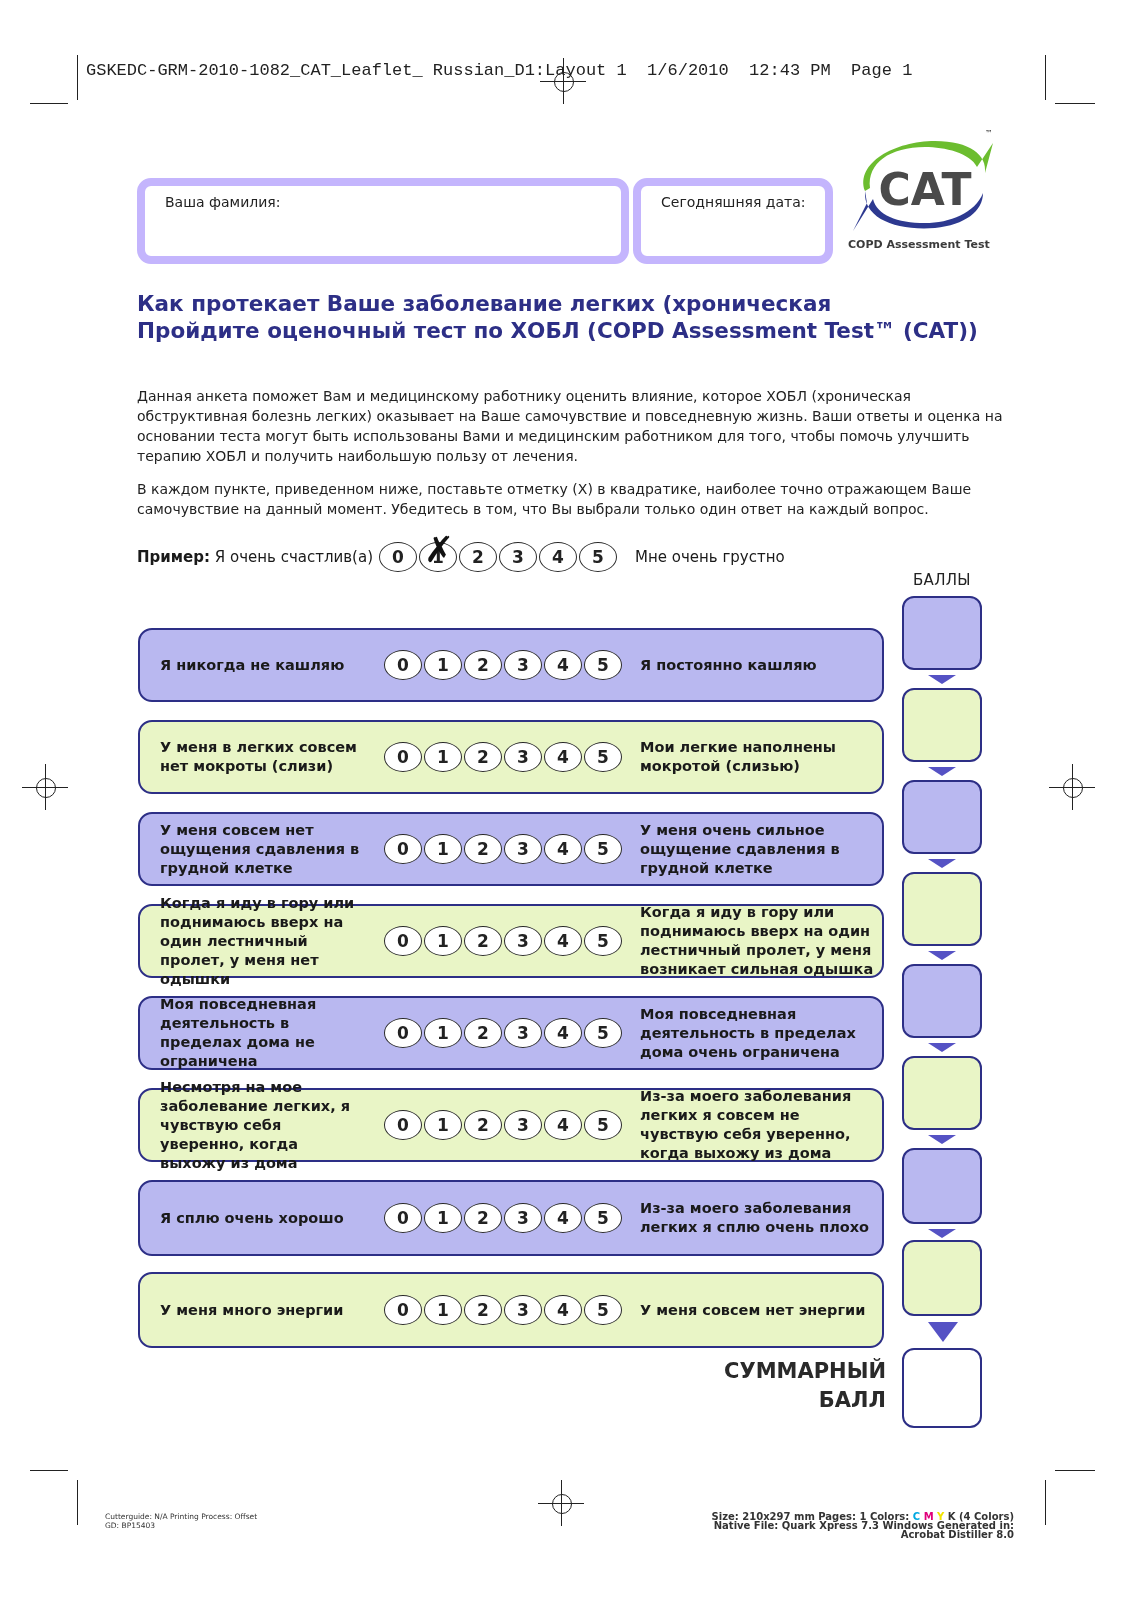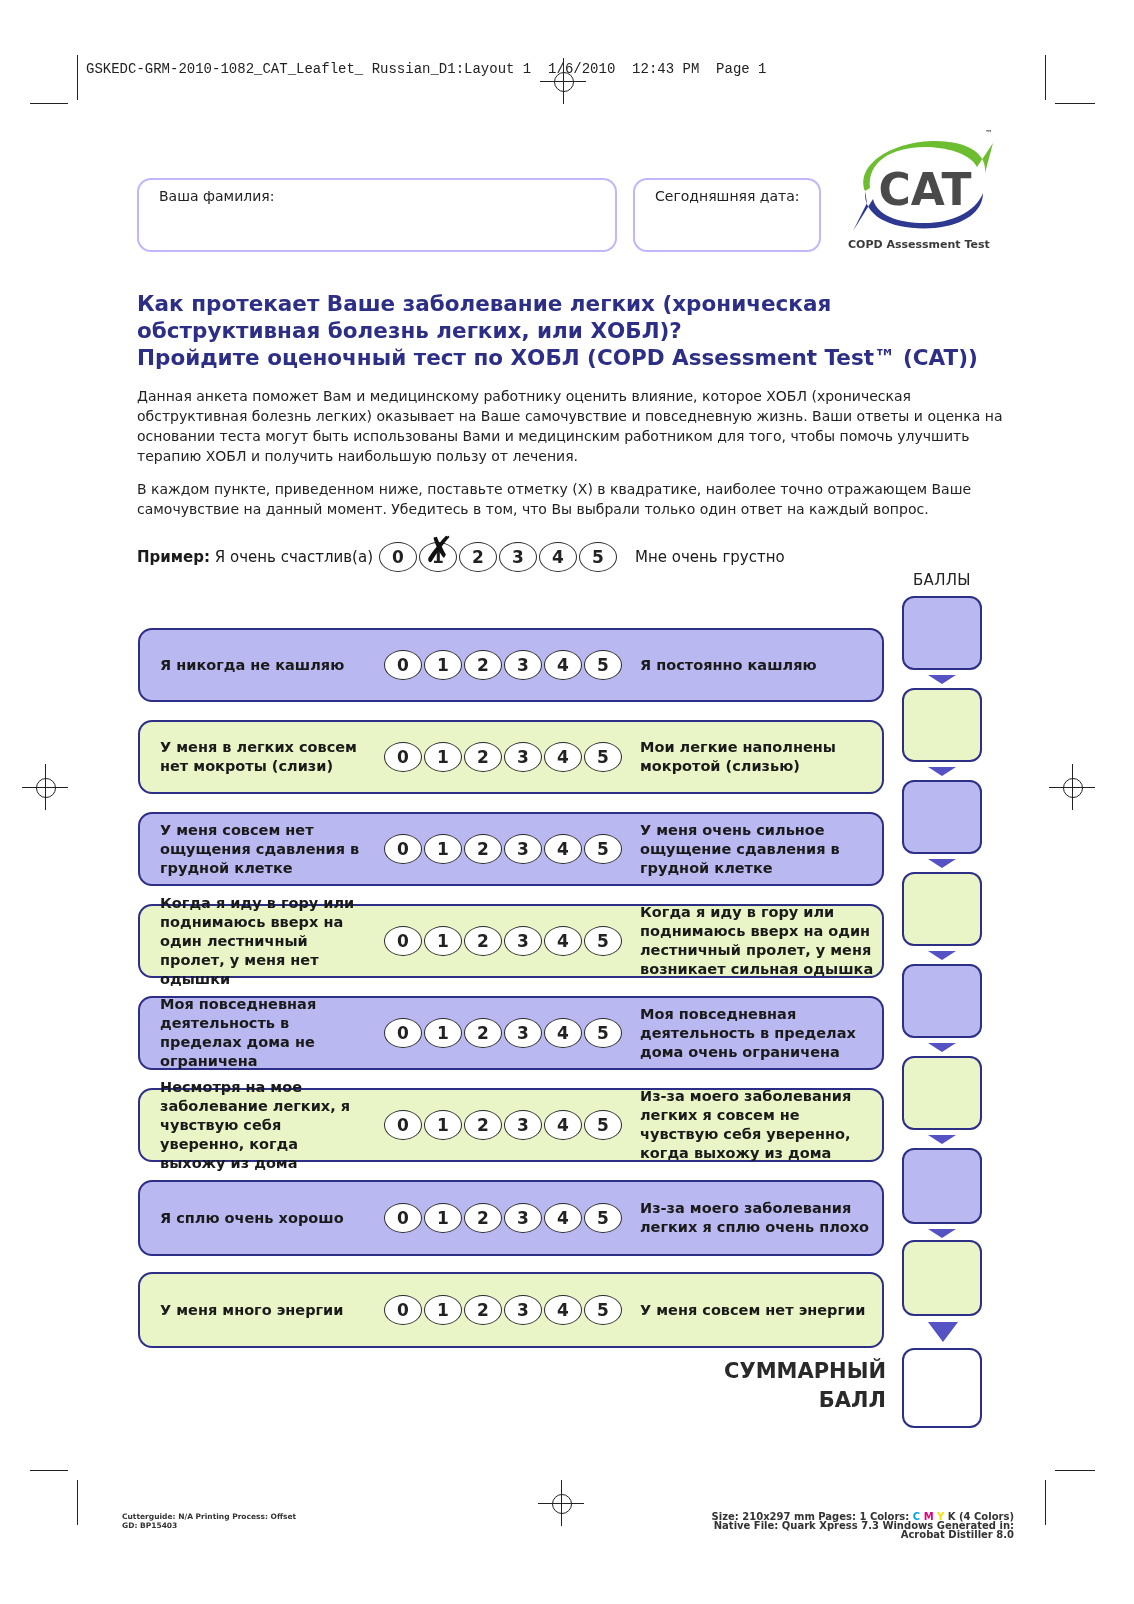--- a/index.html
+++ b/index.html
@@ -1,30 +1,30 @@
 <!DOCTYPE html>
 <html><head>
 <meta charset="utf-8">
 <style>
   html, body { margin:0; padding:0; background:#ffffff; }
   body { width:1134px; height:1604px; position:relative; overflow:hidden;
          font-family:"DejaVu Sans", sans-serif; color:#1a1a1a; }
   .abs { position:absolute; }
 
   
-  .slug { left:86px; top:61px; font-family:"Liberation Mono", monospace; font-size:14px; color:#222; white-space:pre; }
+  .slug { left:86px; top:61px; font-family:"Liberation Mono", monospace; font-size:17px; color:#222; white-space:pre; }
   .vline { position:absolute; width:1px; background:#222; }
   .hline { position:absolute; height:1px; background:#222; }
   .reg { position:absolute; width:30px; height:30px; }
   .reg .c { position:absolute; left:6px; top:6px; width:18px; height:18px; border:1px solid #222; border-radius:50%; }
   .reg .h { position:absolute; left:-8px; top:15px; width:46px; height:1px; background:#222; }
   .reg .v { position:absolute; left:15px; top:-8px; width:1px; height:46px; background:#222; }
 
   
-  .hbox { position:absolute; border:2px solid #c4b5fd; border-radius:14px; background:#fff; }
+  .hbox { position:absolute; border:8px solid #c4b5fd; border-radius:14px; background:#fff; }
   .hbox .lbl { position:absolute; left:20px; top:8px; font-size:14px; color:#222; }
   .hbox input { position:absolute; left:18px; right:18px; bottom:10px; height:26px; border:none; outline:none; background:transparent; font-size:14px; }
 
   
   .logo { left:845px; top:133px; width:150px; height:125px; }
   .logo-sub { left:848px; top:238px; font-size:11px; font-weight:bold; color:#3b3b3b; white-space:nowrap; }
 
   .title { left:137px; top:290px; width:880px; font-size:21.5px; font-weight:bold; color:#2d2f86; line-height:27px; }
   .intro { left:137px; top:386px; width:870px; font-size:14px; line-height:20px; color:#222; }
   .intro2 { left:137px; top:479px; width:870px; font-size:14px; line-height:20px; color:#222; }
@@ -53,21 +53,21 @@
   .sbox.green { background:#e9f5c6; }
   .sbox input { width:100%; height:100%; border:none; background:transparent; text-align:center; font-size:20px; outline:none; }
   .arrow { position:absolute; left:928px; width:0; height:0; border-left:14px solid transparent; border-right:14px solid transparent; border-top:9px solid #5552c4; }
   .arrow.big { border-left:15px solid transparent; border-right:15px solid transparent; border-top:20px solid #5552c4; }
 
   .total-lbl { left:720px; top:1357px; width:166px; text-align:right; font-size:21px; font-weight:bold; color:#2a2a2a; line-height:29px; }
   .total-box { position:absolute; left:902px; top:1348px; width:80px; height:80px; border:2.4px solid #2d2f86; border-radius:12px; box-sizing:border-box; background:#fff; }
   .total-box input { width:100%; height:100%; border:none; background:transparent; text-align:center; font-size:22px; outline:none; }
 
   .copyright { left:137px; top:1382px; width:560px; font-size:11.5px; line-height:16px; color:#222; }
-  .fine-l { left:122px; top:1512px; font-size:7.5px; line-height:9px; color:#333; font-weight:bold; }
+  .fine-l { left:105px; top:1512px; font-size:7.5px; line-height:9px; color:#333; font-weight:normal; }
   .fine-r { left:700px; top:1512px; width:314px; text-align:right; font-size:10px; line-height:9px; color:#333; font-weight:bold; }
   .fine-r .c { color:#00a8e0; } .fine-r .m { color:#e0007a; } .fine-r .y { color:#f1e300; }
 </style>
 </head>
 <body>
 
 <div class="abs slug">GSKEDC-GRM-2010-1082_CAT_Leaflet_ Russian_D1:Layout 1  1/6/2010  12:43 PM  Page 1</div>
 <div class="vline" style="left:77px;top:55px;height:45px;"></div>
 <div class="hline" style="left:30px;top:103px;width:38px;"></div>
 <div class="vline" style="left:1045px;top:55px;height:45px;"></div>
@@ -112,21 +112,20 @@
     <path d="M20,58 C10,30 50,8 90,8 C125,8 142,22 140,40 L148,10 L132,34 C125,20 100,14 80,14 C45,14 22,30 25,55 Z" fill="#6cbd2f"></path>
     <path d="M20,58 C18,85 50,98 90,95 C120,92 138,78 138,60 C130,80 105,90 80,90 C52,90 32,82 28,66 L8,98 L22,70 Z" fill="#2d3990"></path>
     <text x="80" y="72" text-anchor="middle" font-family="DejaVu Sans, sans-serif" font-size="44" font-weight="bold" fill="#4a4a4a">CAT</text>
   </svg>
   <span class="abs" style="left:140px;top:-4px;font-size:8px;color:#333;">™</span>
 </div>
 <div class="abs logo-sub">COPD Assessment Test</div>
 
 <div class="abs title">
   <div>Как протекает Ваше заболевание легких (хроническая</div>
-  <div>обструктивная болезнь легких, или ХОБЛ)?</div>
   <div>Пройдите оценочный тест по ХОБЛ (COPD Assessment Test™ (CAT))</div>
 </div>
 
 <div class="abs intro">Данная анкета поможет Вам и медицинскому работнику оценить влияние, которое ХОБЛ (хроническая обструктивная болезнь легких) оказывает на Ваше самочувствие и повседневную жизнь. Ваши ответы и оценка на основании теста могут быть использованы Вами и медицинским работником для того, чтобы помочь улучшить терапию ХОБЛ и получить наибольшую пользу от лечения.</div>
 <div class="abs intro2">В каждом пункте, приведенном ниже, поставьте отметку (X) в квадратике, наиболее точно отражающем Ваше самочувствие на данный момент. Убедитесь в том, что Вы выбрали только один ответ на каждый вопрос.</div>
 
 <div class="abs example">
   <span class="lab"><b>Пример:</b>
   <span>Я очень счастлив(а)</span></span>
   <div class="scale scale-wrap">

